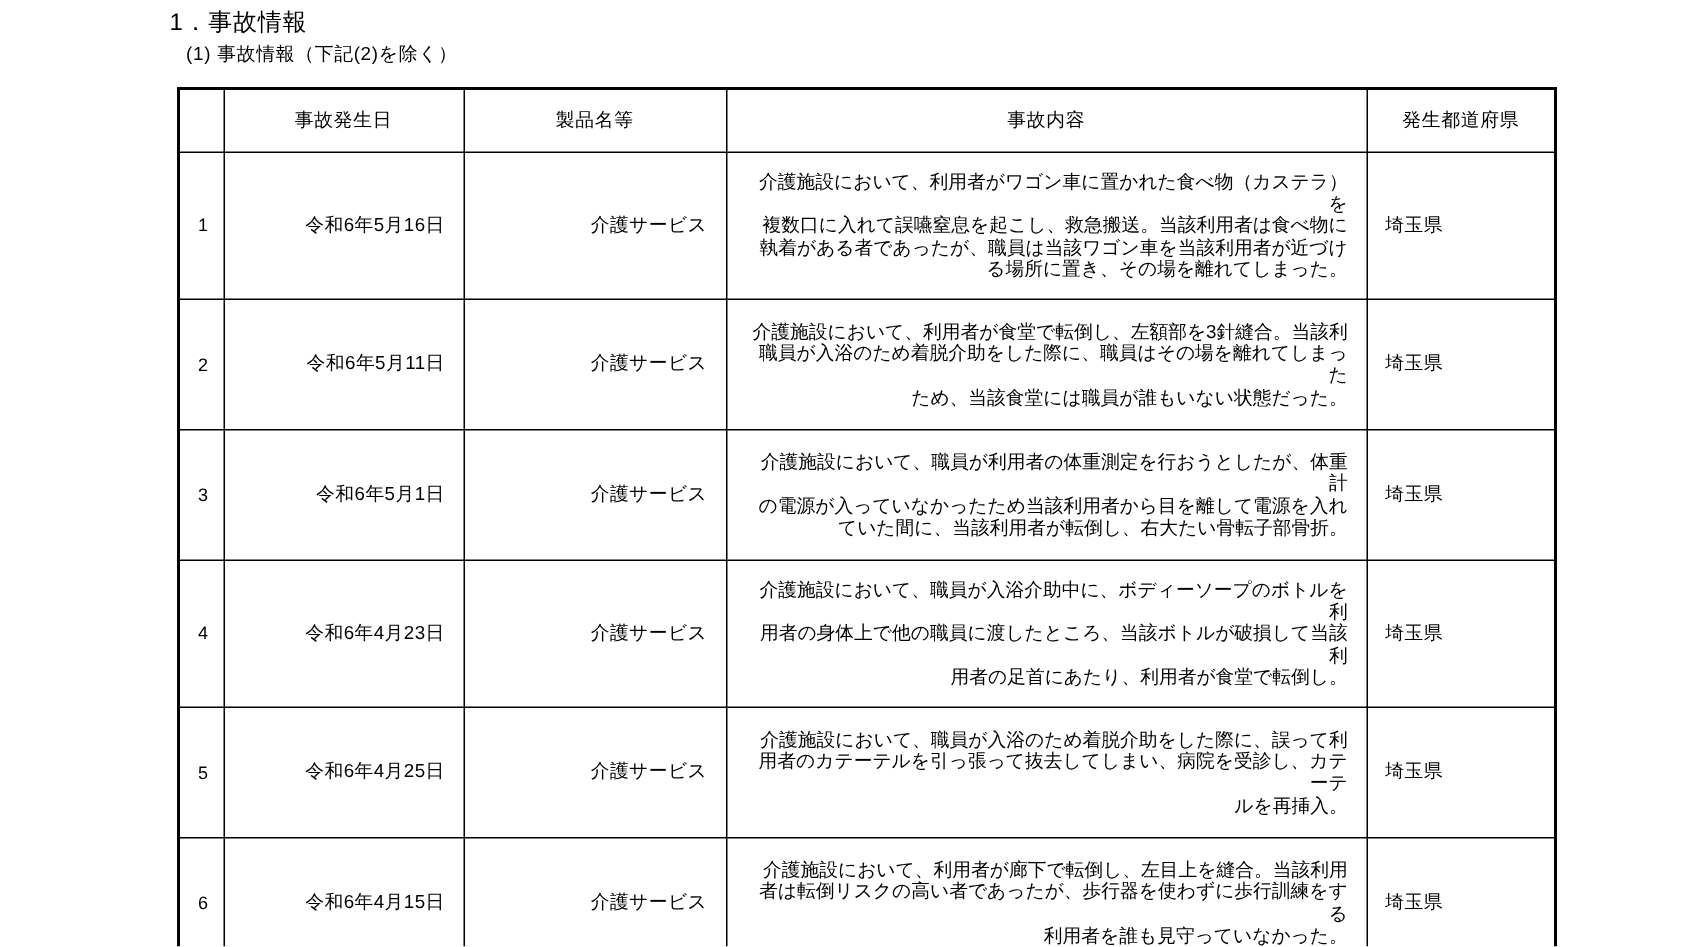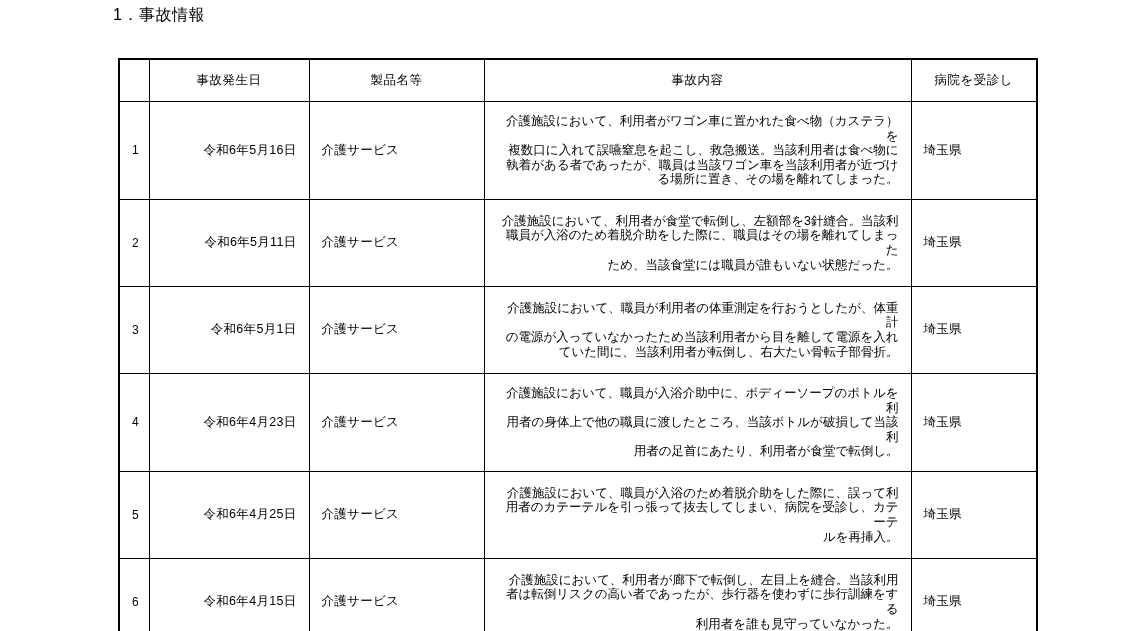--- a/index.html
+++ b/index.html
@@ -63,21 +63,21 @@
     padding-right: 2px;
     font-size: 12px;
   }
   td.cell-date {
     text-align: right;
     padding-left: 3px;
     letter-spacing: 0.3px;
     white-space: nowrap;
   }
   td.cell-product {
-    text-align: left;
+    text-align: right;
     padding-left: 4px;
     letter-spacing: 0.3px;
     white-space: nowrap;
   }
   td.cell-content {
     text-align: right;
     padding-left: 3px;
     padding-right: 2px;
     line-height: 14.6px;
     white-space: pre-line;
@@ -89,36 +89,37 @@
     white-space: nowrap;
     font-family: Liberation Mono, monospace;
   }
 </style>
 </head>
 <body>
 
 <div class="page">
 
   <div class="doc-title">1．事故情報</div>
+  <div class="doc-subtitle">(1) 事故情報（下記(2)を除く）</div>
 
   <table class="incident">
     <colgroup>
       <col style="width:30px">
       <col style="width:160px">
       <col style="width:175px">
       <col style="width:427px">
       <col style="width:126px">
     </colgroup>
     <tbody>
       <tr class="header-row">
         <th class="hdr"></th>
         <th class="hdr">事故発生日</th>
         <th class="hdr">製品名等</th>
         <th class="hdr">事故内容</th>
-        <th class="hdr">病院を受診し</th>
+        <th class="hdr">発生都道府県</th>
       </tr>
 
       <tr class="data-row">
         <td class="cell-no">1</td>
         <td class="cell-date">令和6年5月16日</td>
         <td class="cell-product">介護サービス</td>
         <td class="cell-content">介護施設において、利用者がワゴン車に置かれた食べ物（カステラ）を
 複数口に入れて誤嚥窒息を起こし、救急搬送。当該利用者は食べ物に
 執着がある者であったが、職員は当該ワゴン車を当該利用者が近づけ
 る場所に置き、その場を離れてしまった。</td>

